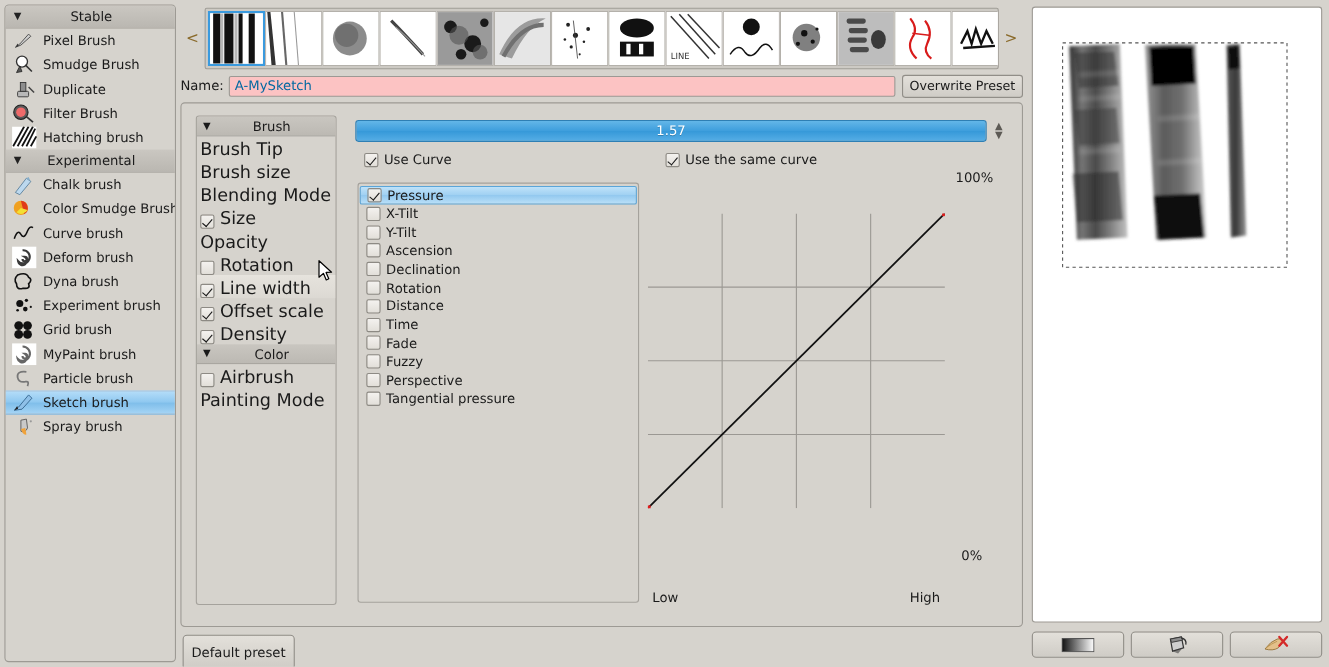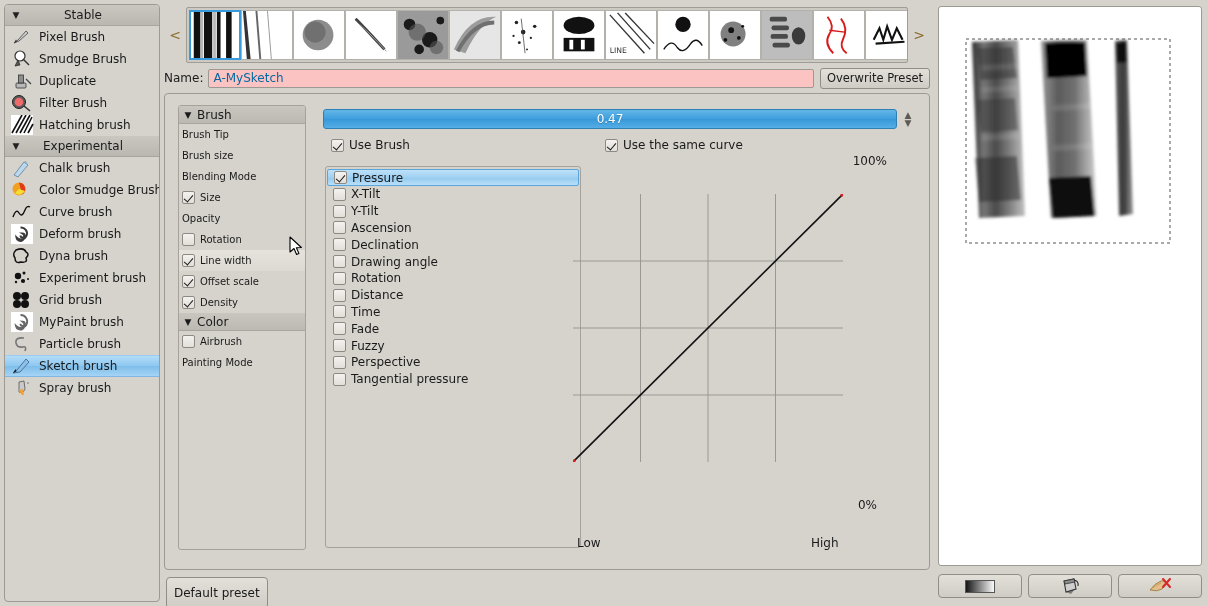--- a/index.html
+++ b/index.html
@@ -115,34 +115,34 @@
     border-radius: 4px;
   }
   #opt-list {
     position: absolute; left: 13px; top: 11px; width: 128px; height: 445px;
     background: #d6d3cd;
     border: 1px solid #a5a29c;
     border-radius: 3px;
     overflow: hidden;
   }
   .opt-row {
-    height: 17px; display: flex; align-items: center;
-    padding-left: 3px; font-size: 10px; white-space: nowrap;
+    height: 17px; display: flex; align-items: flex-end;
+    padding-left: 3px; font-size: 16px; white-space: nowrap;
   }
   .opt-row.hover { background: linear-gradient(to bottom,#e6e3dd,#dcd9d3); }
   .opt-sub { height: 21px; }
   .opt-head {
     height: 18px; line-height: 18px;
     background: linear-gradient(to bottom,#c9c6c0 0%,#bcb9b3 100%);
     border-bottom: 1px solid #a9a6a0;
     display: flex; align-items: center;
     font-size: 12px;
   }
   .opt-head .tri { width: 18px; text-align: center; font-size: 9px; flex:0 0 18px;}
-  .opt-head .ohlabel { flex:1; padding-right: 8px; }
+  .opt-head .ohlabel { flex:1; text-align:center; padding-right: 8px; }
 
   .cb {
     width: 13px; height: 13px; flex: 0 0 13px;
     margin-right: 5px;
     background: linear-gradient(to bottom,#f4f2ef 0%,#e2dfd9 100%);
     border: 1px solid #8d8a84;
     border-radius: 2px;
     position: relative;
     cursor: pointer;
   }
@@ -201,21 +201,21 @@
   .sensor-row.selected {
     background: linear-gradient(to bottom,#bfe2f9 0%,#9fd0f2 50%,#93c9ef 51%,#b9dff8 100%);
     border: 1px solid #5ba5d8;
     border-radius: 2px;
     margin: 0 1px;
     height: 17px;
   }
 
   
   #curve-area {
-    position: absolute; left: 408px; top: 60px; width: 332px; height: 400px;
+    position: absolute; left: 424px; top: 60px; width: 332px; height: 400px;
   }
   #curve-100 { position: absolute; right: 18px; top: 0px; font-size: 12px; }
   #curve-0 { position: absolute; right: 28px; bottom: 42px; font-size: 12px; }
   #curve-low { position: absolute; left: 4px; bottom: 4px; font-size: 12px; }
   #curve-high { position: absolute; left: 238px; bottom: 4px; font-size: 12px; }
   #curve-svg { position: absolute; left: 0px; top: 40px; width: 270px; height: 268px; }
 
   
   #default-preset {
     position: absolute; left: 166px; top: 577px;
@@ -604,32 +604,32 @@
           <span class="cb"></span>
           <span>Airbrush</span>
         </div>
         <div class="opt-row opt-sub">
           <span class="plain-label">Painting Mode</span>
         </div>
       </div>
 
     <div id="slider-wrap">
       <div id="slider">
-        <span class="sval">0.47</span>
+        <span class="sval">1.57</span>
       </div>
       <div id="spin">
         <span>▲</span>
         <span>▼</span>
       </div>
     </div>
 
     <div id="cb-row">
       <div class="inlinecb" style="left:8px;top:0;">
         <span class="cb checked"></span>
-        <span>Use Brush</span>
+        <span>Use Curve</span>
       </div>
       <div class="inlinecb" style="left:282px;top:0;">
         <span class="cb checked"></span>
         <span>Use the same curve</span>
       </div>
     </div>
 
     <div id="sensor-list">
         <div class="sensor-row selected">
           <span class="cb checked"></span>
@@ -643,24 +643,20 @@
           <span class="cb"></span>
           <span>Y-Tilt</span>
         </div>
         <div class="sensor-row">
           <span class="cb"></span>
           <span>Ascension</span>
         </div>
         <div class="sensor-row">
           <span class="cb"></span>
           <span>Declination</span>
-        </div>
-        <div class="sensor-row">
-          <span class="cb"></span>
-          <span>Drawing angle</span>
         </div>
         <div class="sensor-row">
           <span class="cb"></span>
           <span>Rotation</span>
         </div>
         <div class="sensor-row">
           <span class="cb"></span>
           <span>Distance</span>
         </div>
         <div class="sensor-row">

